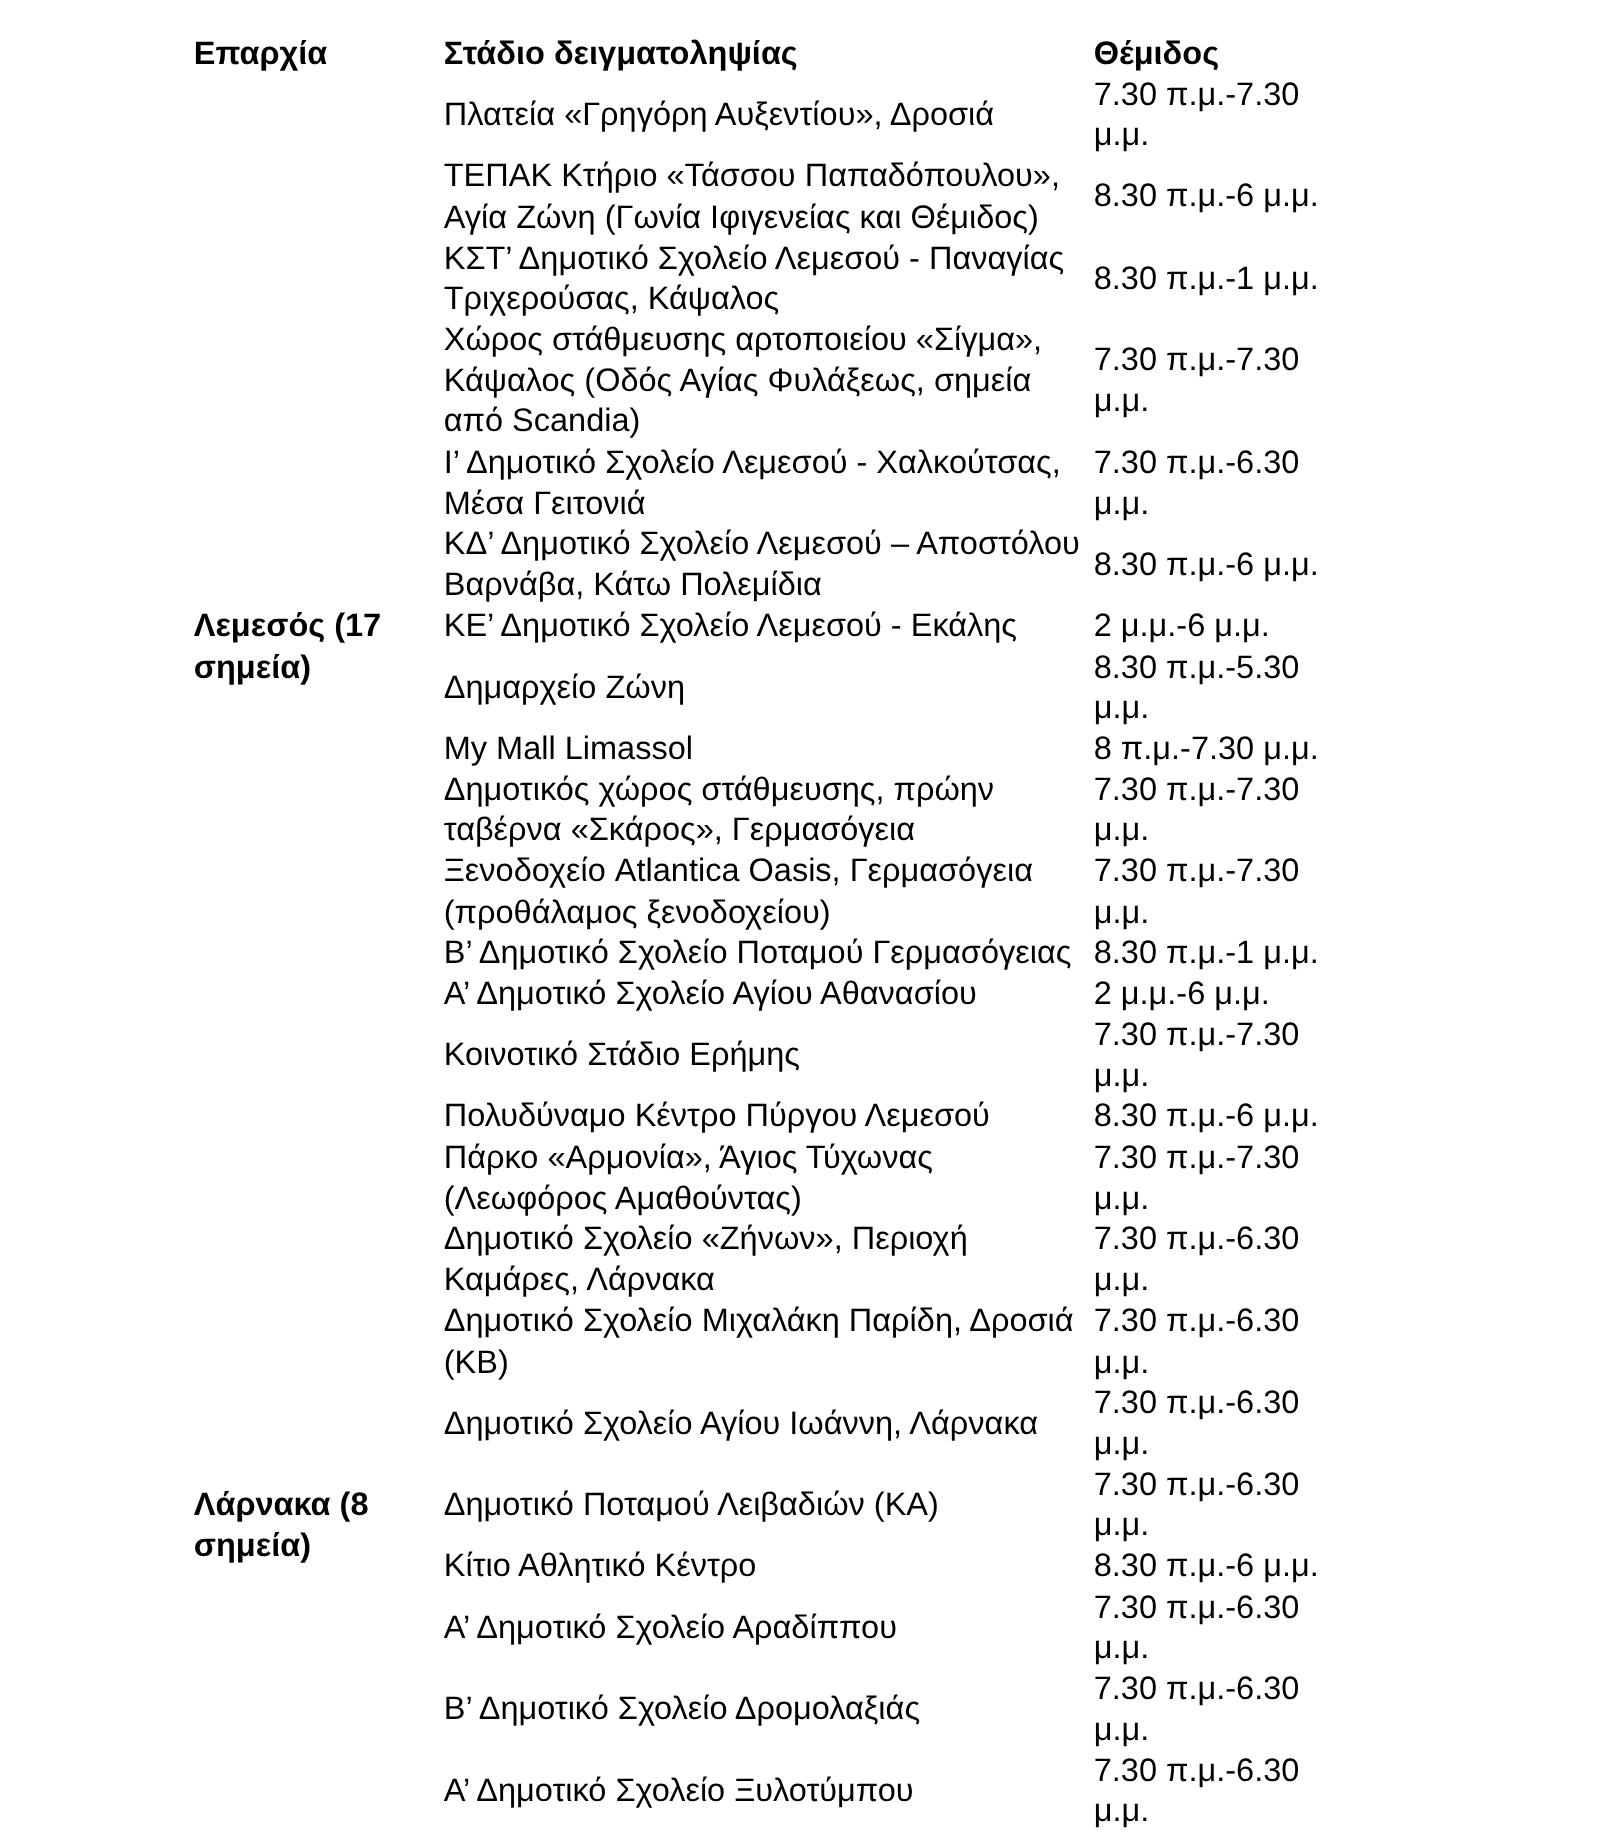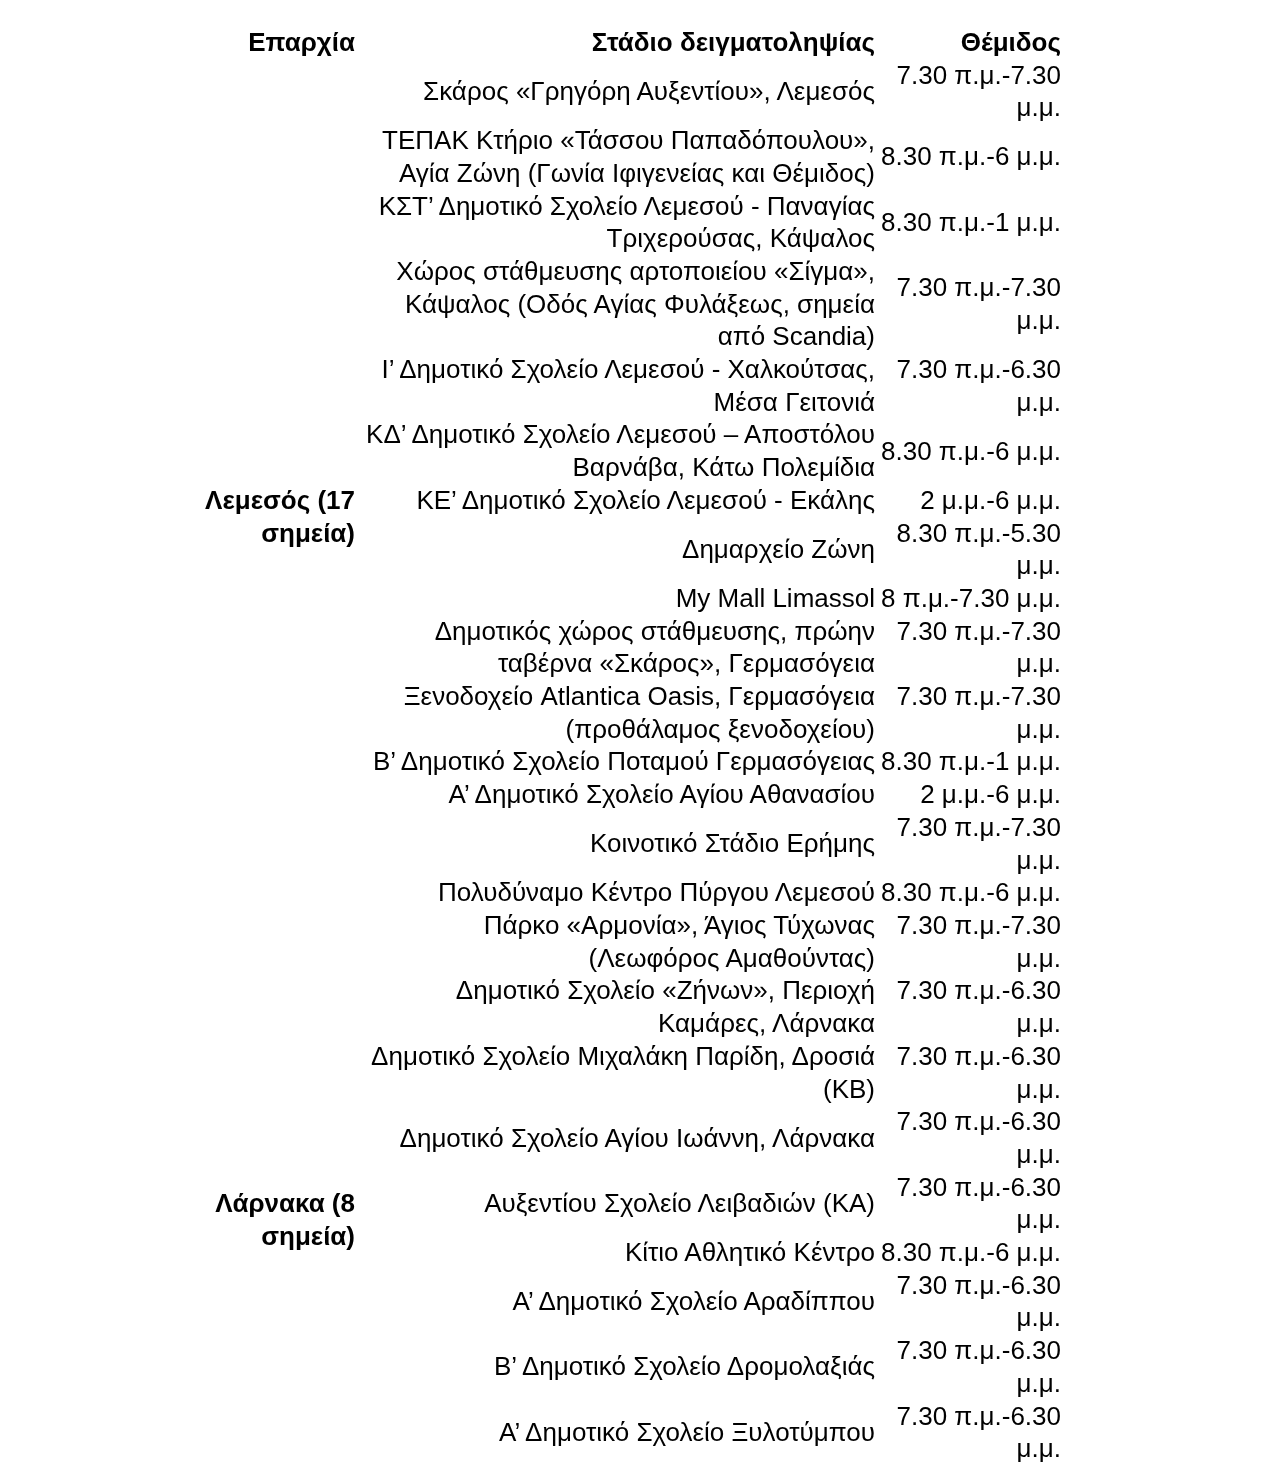--- a/index.html
+++ b/index.html
@@ -23,21 +23,21 @@
     margin-top: 26px;
     border: none;
   }
   table.schedule col.c-province { width: 200px; }
   table.schedule col.c-points   { width: 520px; }
   table.schedule col.c-hours    { width: 186px; }
   table.schedule th,
   table.schedule td {
     padding: 0;
     border: none;
-    text-align: right;
+    text-align: left;
     vertical-align: middle;
     word-wrap: break-word;
   }
   table.schedule th {
     font-weight: bold;
   }
   td.province {
     font-weight: bold;
     vertical-align: top;
   }
@@ -54,21 +54,21 @@
   <thead>
     <tr>
       <th>Επαρχία</th>
       <th>Στάδιο δειγματοληψίας</th>
       <th>Θέμιδος</th>
     </tr>
   </thead>
   <tbody>
     <tr>
       <td class="province" rowspan="16">Λεμεσός (17 σημεία)</td>
-      <td>Σκάρος «Γρηγόρη Αυξεντίου», Λεμεσός</td>
+      <td>Πλατεία «Γρηγόρη Αυξεντίου», Δροσιά</td>
       <td>7.30 π.μ.-7.30 μ.μ.</td>
     </tr>
     <tr>
       <td>ΤΕΠΑΚ Κτήριο «Τάσσου Παπαδόπουλου», Αγία Ζώνη (Γωνία Ιφιγενείας και Θέμιδος)</td>
       <td>8.30 π.μ.-6 μ.μ.</td>
     </tr>
     <tr>
       <td>ΚΣΤ’ Δημοτικό Σχολείο Λεμεσού - Παναγίας Τριχερούσας, Κάψαλος</td>
       <td>8.30 π.μ.-1 μ.μ.</td>
     </tr>
@@ -131,21 +131,21 @@
     </tr>
     <tr>
       <td>Δημοτικό Σχολείο Μιχαλάκη Παρίδη, Δροσιά (ΚΒ)</td>
       <td>7.30 π.μ.-6.30 μ.μ.</td>
     </tr>
     <tr>
       <td>Δημοτικό Σχολείο Αγίου Ιωάννη, Λάρνακα</td>
       <td>7.30 π.μ.-6.30 μ.μ.</td>
     </tr>
     <tr>
-      <td>Αυξεντίου Σχολείο Λειβαδιών (ΚΑ)</td>
+      <td>Δημοτικό Ποταμού Λειβαδιών (ΚΑ)</td>
       <td>7.30 π.μ.-6.30 μ.μ.</td>
     </tr>
     <tr>
       <td>Κίτιο Αθλητικό Κέντρο</td>
       <td>8.30 π.μ.-6 μ.μ.</td>
     </tr>
     <tr>
       <td>Α’ Δημοτικό Σχολείο Αραδίππου</td>
       <td>7.30 π.μ.-6.30 μ.μ.</td>
     </tr>

